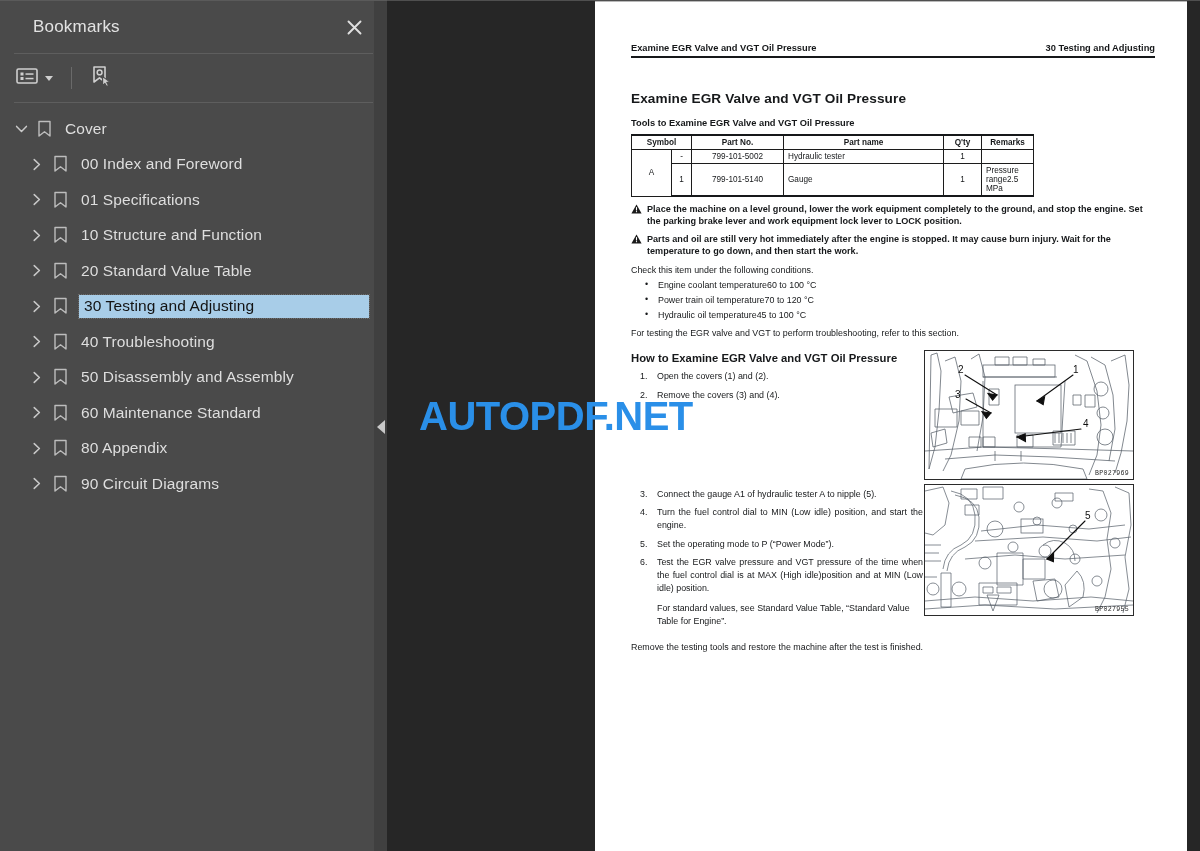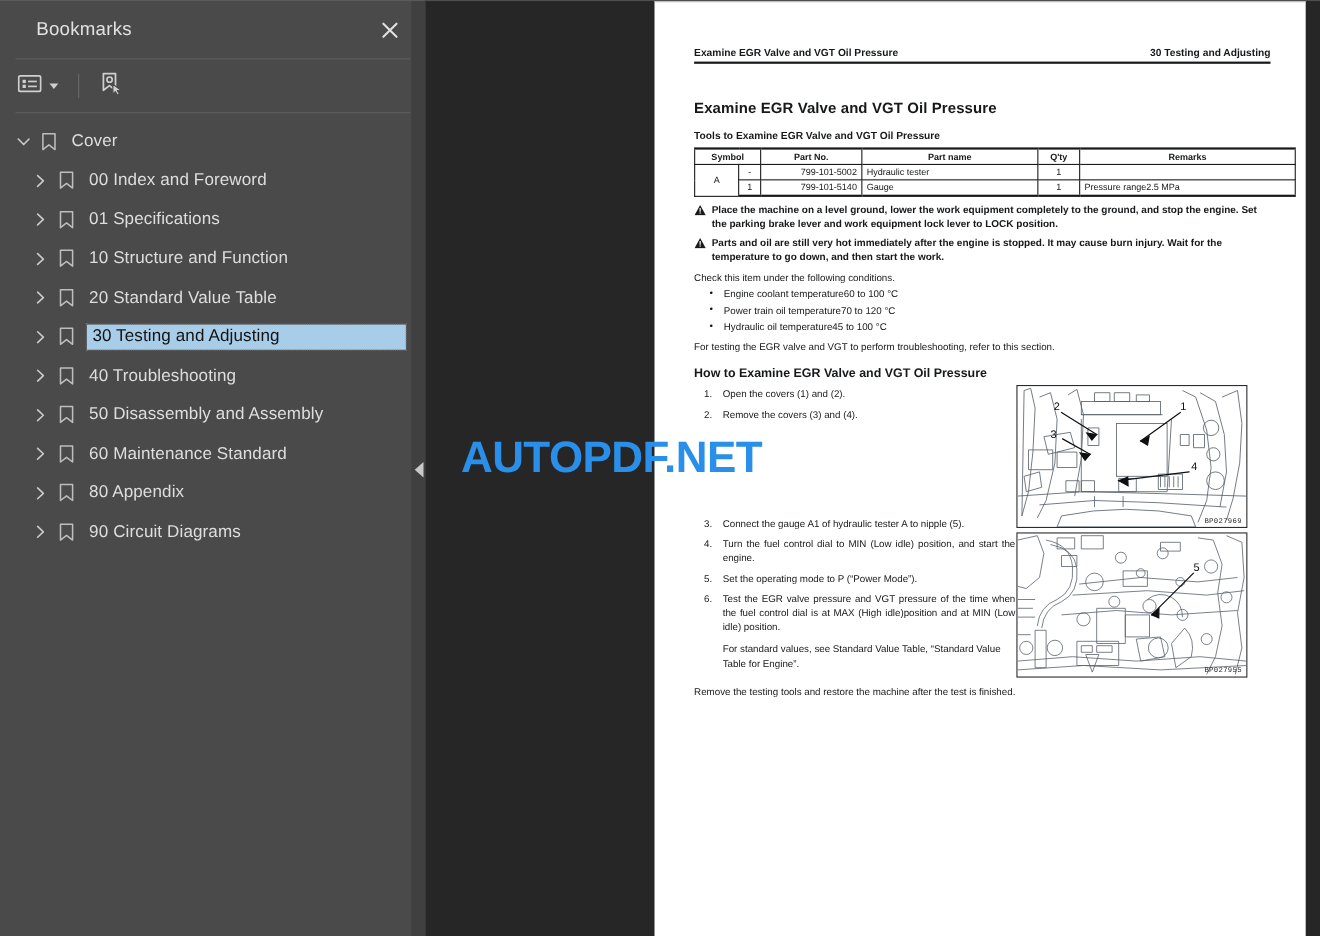--- a/index.html
+++ b/index.html
@@ -79,28 +79,28 @@
   }
   .pg-inner { position: absolute; left: 36px; top: 0; width: 524px; height: 851px; color: #16181a; }
 
   .run-head { display: flex; justify-content: space-between; align-items: flex-end;
               font-size: 9.3px; font-weight: bold; padding-top: 41px; }
   .run-rule { height: 2px; background: #16181a; margin-top: 3px; }
 
   .h1 { font-size: 13.6px; font-weight: bold; margin-top: 33px; letter-spacing: .1px; }
   .h3 { font-size: 9.3px; font-weight: bold; margin-top: 12px; }
 
-  table.tools { border-collapse: collapse; margin-top: 6px; width: 547px; font-size: 8.2px; }
+  table.tools { border-collapse: collapse; margin-top: 6px; width: 403px; font-size: 8.2px; }
   table.tools th, table.tools td { border: 1px solid #1c1c1c; padding: 2px 4px; }
   table.tools thead th { border-top: 2px solid #16181a; border-bottom: 1px solid #1c1c1c;
                          font-weight: bold; text-align: center; }
   table.tools tbody tr:last-child td { border-bottom: 2px solid #16181a; }
   .c-sym { width: 40px; text-align: center; }
   .c-idx { width: 20px; text-align: center; }
-  .c-pn  { width: 92px; text-align: right; }
+  .c-pn  { width: 92px; text-align: center; }
   .c-name{ width: 160px; }
   .c-qty { width: 38px; text-align: center; }
   .c-rem { }
   td.l { text-align: left; }
 
   .warn { display: flex; gap: 5px; margin-top: 6px; font-size: 9.1px; font-weight: bold; line-height: 1.33; }
   .warn .wtxt { flex: 1; }
   .warn-tri { flex: 0 0 11px; margin-top: 1px; }
 
   .body-line { font-size: 8.9px; margin-top: 8px; }

